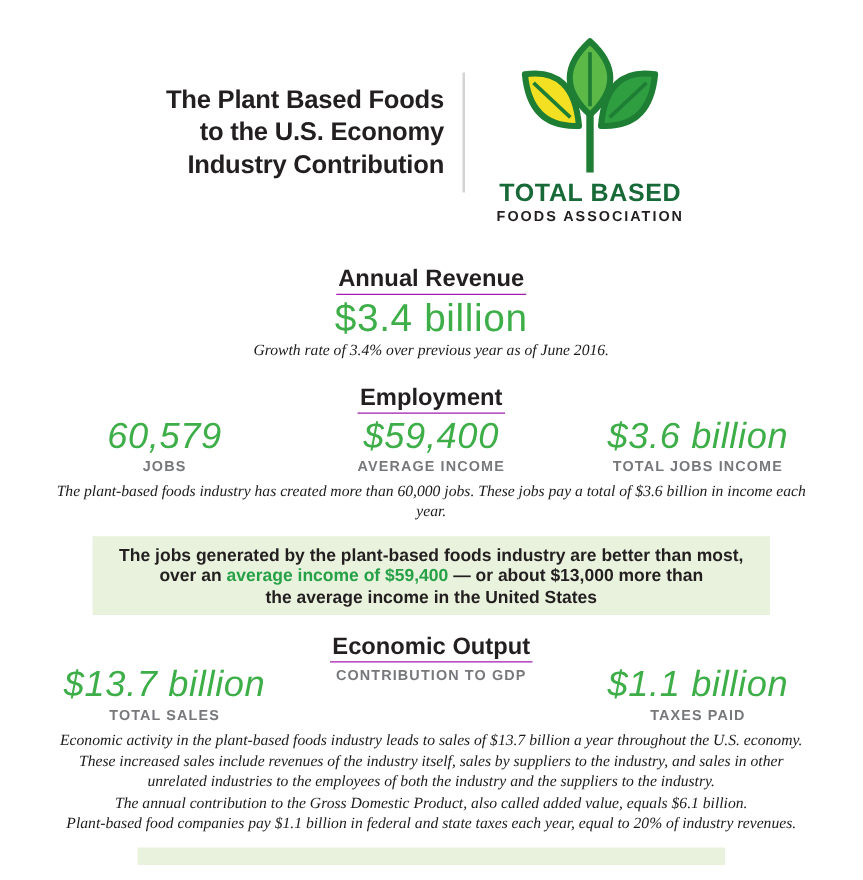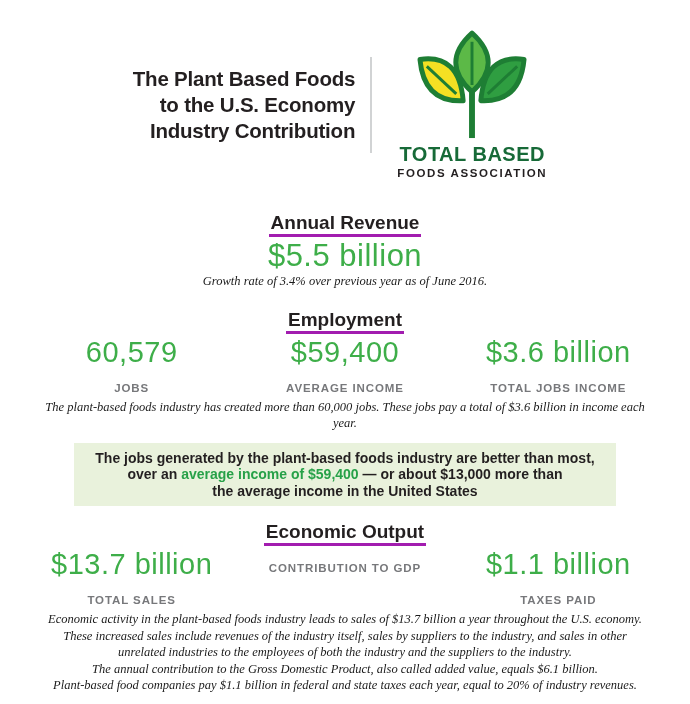--- a/index.html
+++ b/index.html
@@ -20,32 +20,32 @@
     letter-spacing:-0.2px;color:#231f20;
   }
   .header-divider{width:2px;height:96px;background:#d1d3d4;}
   .logo-block{text-align:center;width:170px;}
   .logo-name{font-weight:bold;font-size:20px;color:#176a38;letter-spacing:0.5px;line-height:21px;}
   .logo-sub{font-weight:bold;font-size:11.5px;color:#231f20;letter-spacing:1.6px;line-height:14px;margin-top:1px;}
 
   
   .sec-heading{
     display:inline-block;font-weight:bold;font-size:19px;color:#231f20;
-    border-bottom:3px solid #a21caf;padding:0 2px 1px 2px;line-height:21px;
+    border-bottom:1px solid #a21caf;padding:0 2px 1px 2px;line-height:21px;
   }
 
   
   .big-value{
     font-size:31px;line-height:34px;color:#3eae49;font-weight:400;letter-spacing:0.5px;
   }
   .stat-value{
-    font-size:29px;line-height:32px;color:#3eae49;font-weight:400;letter-spacing:0.5px;
+    font-size:29px;line-height:32px;color:#3eae49;font-weight:400;letter-spacing:0.5px;font-style:italic;
   }
   .stat-label{
-    font-size:11.5px;font-weight:bold;color:#77787b;letter-spacing:0.9px;margin-top:14px;
+    font-size:11.5px;font-weight:bold;color:#77787b;letter-spacing:0.9px;margin-top:3px;
   }
   .stats-row{
     display:flex;justify-content:space-between;width:640px;margin:2px auto 0 auto;
   }
   .stats-row .stat{flex:1;}
 
   
   .note{
     font-family:"Liberation Serif",serif;font-style:italic;
     font-size:12.5px;line-height:16.5px;color:#1a1a1a;
@@ -95,21 +95,21 @@
           <line x1="75" y1="12" x2="75" y2="56" stroke="#1e7e34" stroke-width="3"></line>
         </svg>
       </span>
       <div class="logo-name">TOTAL BASED</div>
       <div class="logo-sub">FOODS ASSOCIATION</div>
     </div>
   </div>
 
   <div class="mt-annual">
     <span class="sec-heading">Annual Revenue</span>
-    <div class="big-value mt-value">$5.5 billion</div>
+    <div class="big-value mt-value">$3.4 billion</div>
     <div class="note">Growth rate of 3.4% over previous year as of June 2016.</div>
   </div>
 
   <div class="mt-employment">
     <span class="sec-heading">Employment</span>
     <div class="stats-row">
       <div class="stat">
         <div class="stat-value">60,579</div>
         <div class="stat-label">JOBS</div>
       </div>

